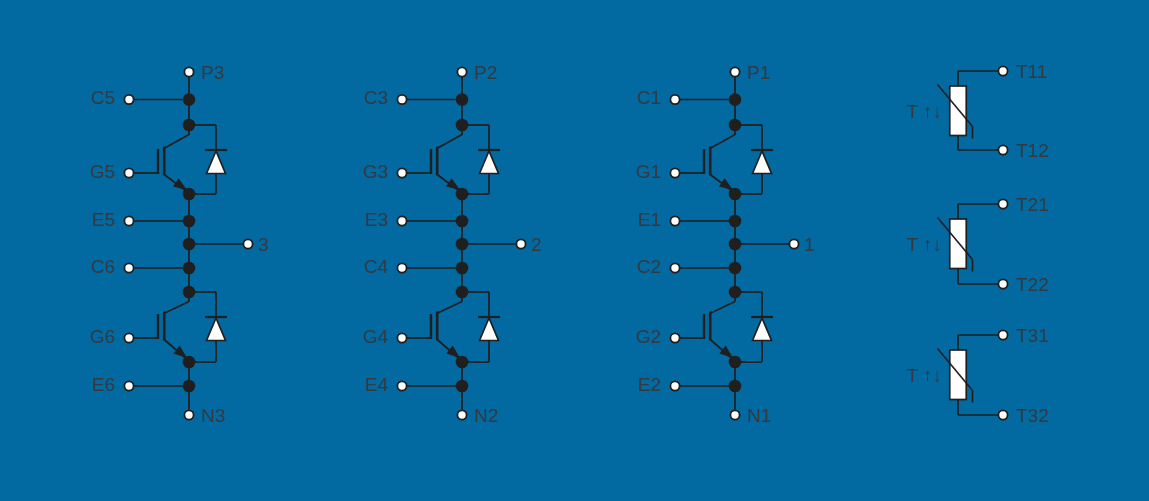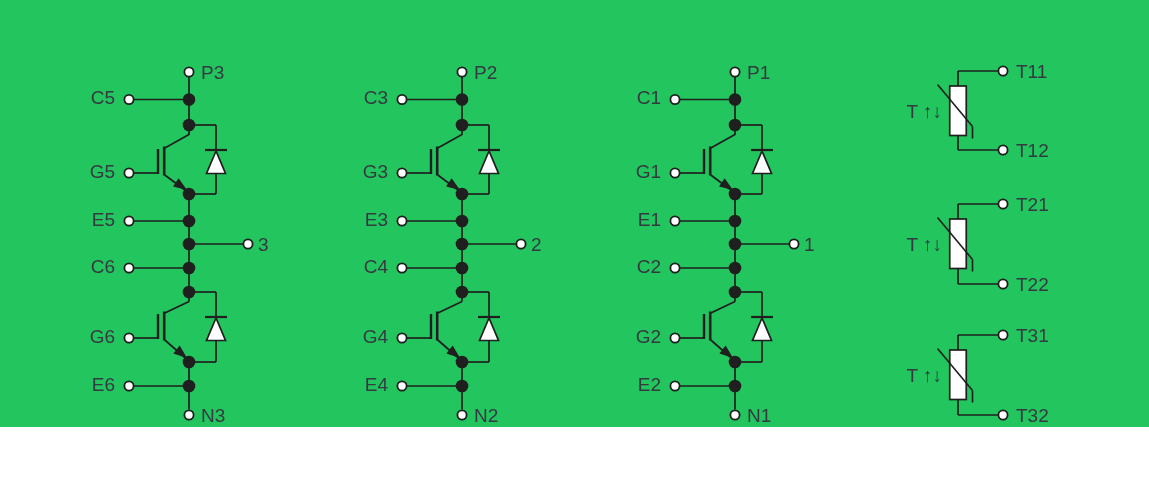--- a/index.html
+++ b/index.html
@@ -1,19 +1,19 @@
 <!DOCTYPE html>
 <html><head>
 <meta charset="utf-8">
 <style>
   html,body{margin:0;padding:0;background:#ffffff;}
   .canvas{
     position:relative;
-    width:1149px;height:427px;
-    background:#22c55e;
+    width:1149px;height:501px;
+    background:#0369a1;
     overflow:hidden;
     font-family:"Liberation Sans", sans-serif;
   }
   svg{display:block;}
   .lbl{
     font-family:"Liberation Sans", sans-serif;
     font-size:19px;
     fill:#343a40;
     font-weight:400;
   }

